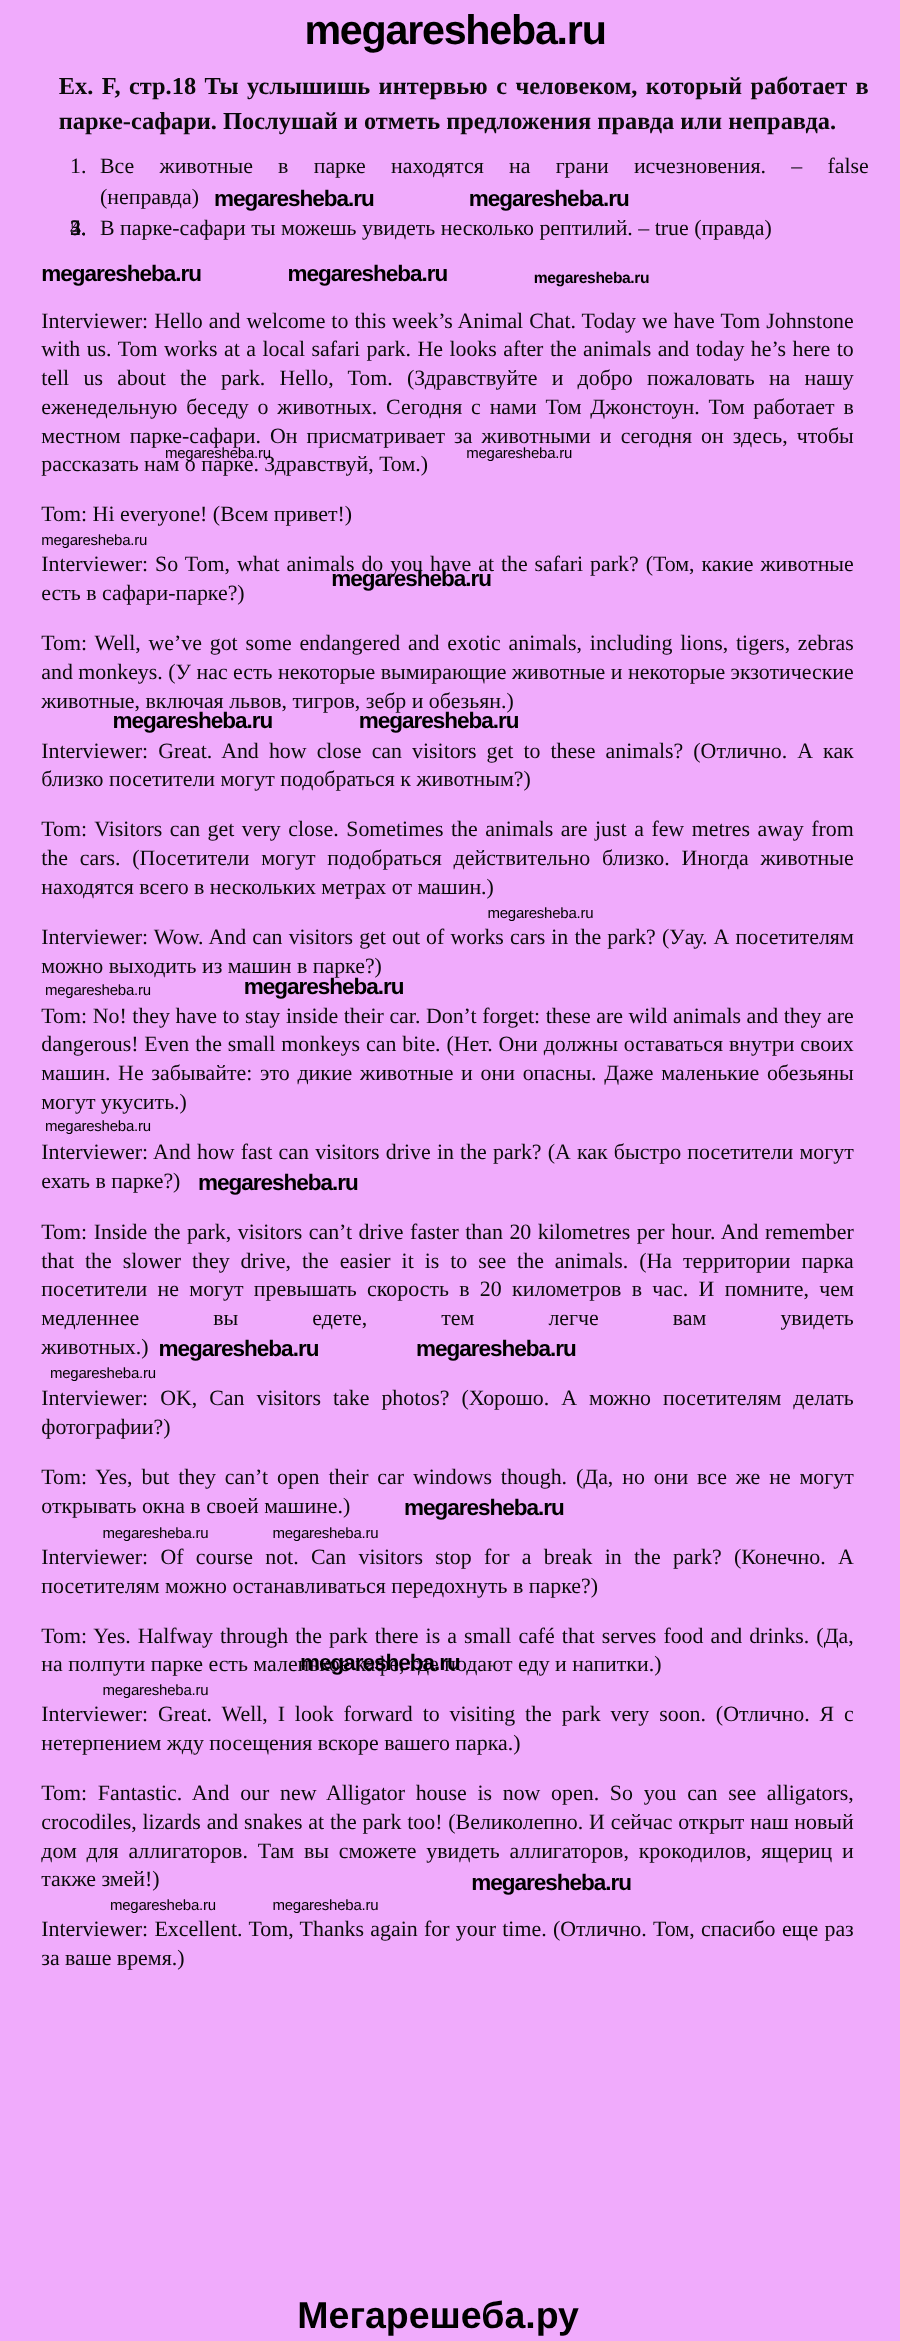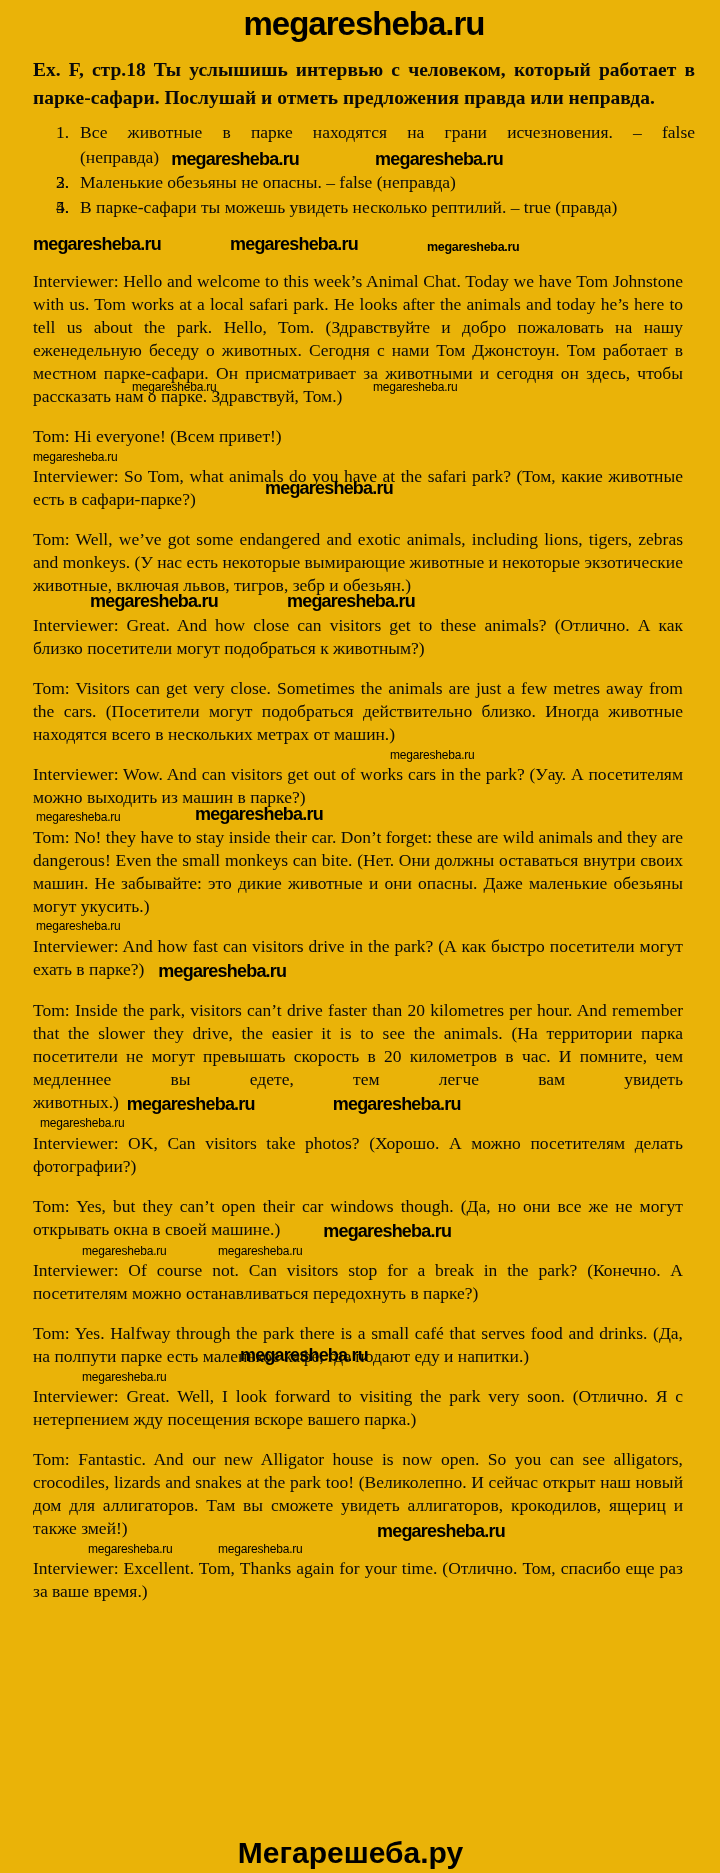--- a/index.html
+++ b/index.html
@@ -1,32 +1,32 @@
 <!DOCTYPE html>
 <html><head>
 <meta charset="utf-8">
 <style>
   html, body { margin:0; padding:0; background:#ffffff; }
   body { width:720px; }
   .page {
     position:relative; box-sizing:border-box;
     width:720px; height:1873px; overflow:hidden;
-    background:#eab308; color:#0a0a0a;
+    background:#f0abfc; color:#0a0a0a;
     padding:6px 25px 0 33px;
     font-family:"Liberation Serif", serif;
   }
   .wm-top {
     text-align:center; color:#000;
     font-family:"Liberation Sans", sans-serif; font-weight:700;
     font-size:33px; line-height:36px; letter-spacing:-1px;
     margin:0 0 14px 0;
   }
   .heading {
     font-weight:700; font-size:19.5px; line-height:28px;
-    text-align:justify; margin:0 0 8px 0;
+    text-align:justify; margin:0 0 8px 14px;
   }
   ol.statements { list-style:none; margin:0; padding:0; font-size:17.5px; line-height:25px; text-align:justify; }
   ol.statements li { position:relative; padding-left:47px; }
   .num { position:absolute; left:23px; top:0; }
   .para { position:relative; font-size:17.5px; line-height:23px; text-align:justify; margin:0 12px 17px 0; }
   .wm-bold {
     font-family:"Liberation Sans", sans-serif; font-weight:700;
     font-size:18px; line-height:21px; letter-spacing:-0.8px;
     color:#000; white-space:nowrap;
   }
@@ -63,21 +63,20 @@
   <ol class="statements">
     <li>
       <span class="num">1.</span>
       <span class="txt">Все животные в парке находятся на грани исчезновения. – false (неправда)</span><span class="wm-bold wm-inline" style="margin-left:12px">megaresheba.ru</span><span class="wm-bold wm-inline" style="margin-left:76px">megaresheba.ru</span>
     </li>
     <li>
       <span class="num">2.</span>
     </li>
     <li>
       <span class="num">3.</span>
-      <span class="txt">Маленькие обезьяны не опасны. – false (неправда)</span>
     </li>
     <li>
       <span class="num">4.</span>
     </li>
     <li>
       <span class="num">5.</span>
       <span class="txt">В парке-сафари ты можешь увидеть несколько рептилий. – true (правда)</span>
     </li>
   </ol>
 

